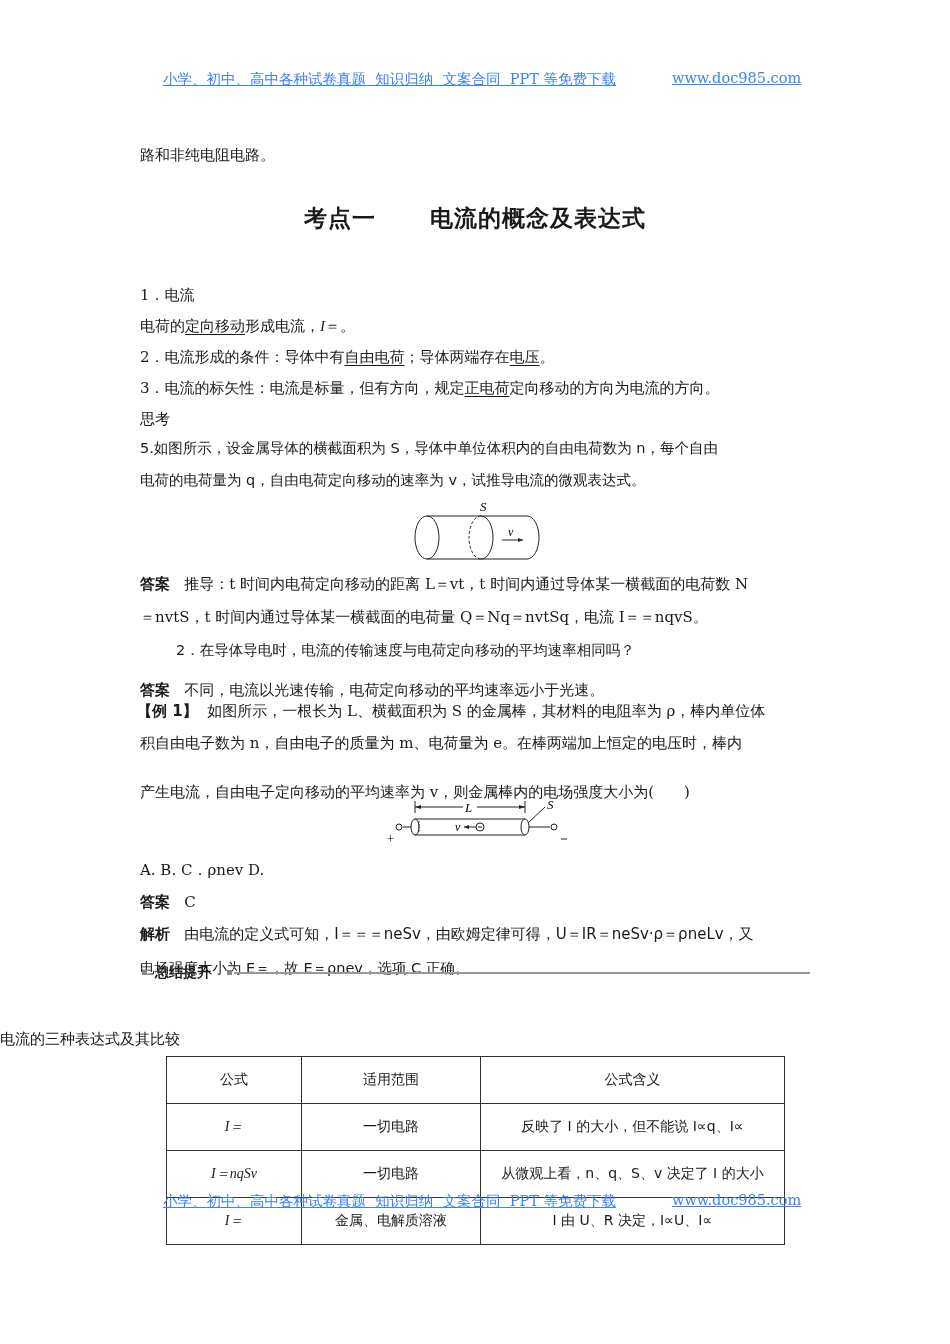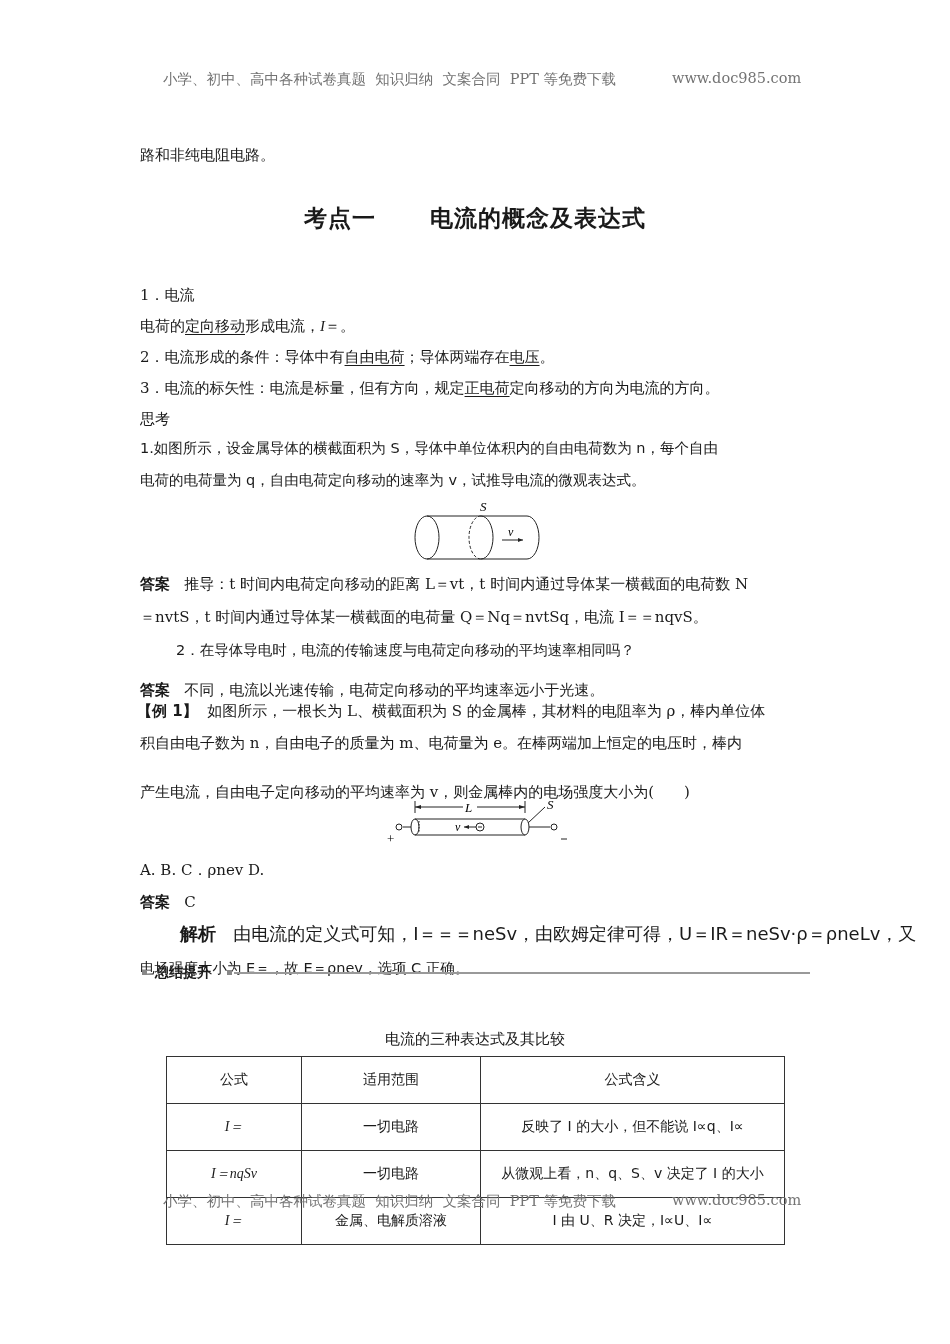--- a/index.html
+++ b/index.html
@@ -1,32 +1,32 @@
 <!DOCTYPE html>
 <html><head>
 <meta charset="utf-8">
 <style>
   html, body { margin: 0; padding: 0; background: #ffffff; }
   body { width: 950px; height: 1344px; position: relative; overflow: hidden;
          font-family: "DejaVu Serif", "Liberation Serif", serif; color: #1a1a1a; }
   .abs { position: absolute; }
-  .hdr { font-family: "DejaVu Serif", "Liberation Serif", serif; font-size: 14.5px; white-space: pre; color: #737373; }
+  .hdr { font-family: "DejaVu Serif", "Liberation Serif", serif; font-size: 14.5px; white-space: pre; color: #3b82f6; text-decoration: underline; }
   .line { position: absolute; left: 140px; font-size: 15px; white-space: nowrap; line-height: 20px; }
   .title { position: absolute; left: 0; width: 950px; top: 203px; text-align: center;
            font-size: 23px; font-weight: bold; letter-spacing: 1px; font-family: "DejaVu Sans", "Liberation Sans", sans-serif; white-space: pre; }
   u { text-decoration: underline; text-underline-offset: 3px; }
   i, .it { font-style: italic; font-family: "Liberation Serif", "DejaVu Serif", serif; }
   .sans { font-family: "DejaVu Sans", "Liberation Sans", sans-serif; }
   .lbl { font-family: "DejaVu Sans", "Liberation Sans", sans-serif; font-weight: bold; }
   .summary { position: absolute; left: 142px; top: 964px; width: 668px; height: 18px; }
   .summary .sq { position: absolute; top: 6px; width: 5px; height: 5px; background: #888; }
   .summary .txt { position: absolute; left: 13px; top: 0; font-size: 14px; font-weight: bold;
                   font-family: "DejaVu Sans", "Liberation Sans", sans-serif; }
   .summary .rule { position: absolute; left: 92px; right: 0; top: 8px; height: 2px; background: #999; }
-  .tcap { position: absolute; left: 0; width: 950px; top: 1030px; text-align: center; font-size: 15px;
+  .tcap { position: absolute; left: 0; width: 950px; top: 1030px; font-size: 15px;
           font-family: "DejaVu Sans", "Liberation Sans", sans-serif; }
   table { position: absolute; left: 166px; top: 1056px; width: 619px; border-collapse: collapse;
           font-family: "DejaVu Sans", "Liberation Sans", sans-serif; font-size: 14px; }
   td, th { border: 1px solid #333; text-align: center; height: 30px; padding: 8px; font-weight: normal; }
   th:nth-child(1), td:nth-child(1) { width: 118px; }
   th:nth-child(2), td:nth-child(2) { width: 162px; }
 </style>
 </head>
 <body>
 
@@ -42,21 +42,21 @@
   <span>电荷的</span><u>定向移动</u><span>形成电流，</span><i>I</i><span>＝。</span>
 </div>
 <div class="line" style="top:347px;">
   <span>2．电流形成的条件：导体中有</span><u>自由电荷</u><span>；导体两端存在</span><u>电压</u><span>。</span>
 </div>
 <div class="line" style="top:378px;">
   <span>3．电流的标矢性：电流是标量，但有方向，规定</span><u>正电荷</u><span>定向移动的方向为电流的方向。</span>
 </div>
 
 <div class="line sans" style="top:409px;">思考</div>
-<div class="line sans" style="top:438px; font-size:14.5px;">1.如图所示，设金属导体的横截面积为 S，导体中单位体积内的自由电荷数为 n，每个自由</div>
+<div class="line sans" style="top:438px; font-size:14.5px;">5.如图所示，设金属导体的横截面积为 S，导体中单位体积内的自由电荷数为 n，每个自由</div>
 <div class="line sans" style="top:470px; font-size:14.5px;">电荷的电荷量为 q，自由电荷定向移动的速率为 v，试推导电流的微观表达式。</div>
 
 <svg class="abs" style="left:405px; top:498px;" width="140" height="68" viewBox="0 0 140 68">
   <text x="75" y="13" font-size="13" font-style="italic" font-family="Liberation Serif, serif">S</text>
   <line x1="22" y1="18" x2="122" y2="18" stroke="#222" stroke-width="1"></line>
   <line x1="22" y1="61" x2="122" y2="61" stroke="#222" stroke-width="1"></line>
   <ellipse cx="22" cy="39.5" rx="12" ry="21.5" fill="none" stroke="#222" stroke-width="1"></ellipse>
   <path d="M122,18 A12,21.5 0 0 1 122,61" fill="none" stroke="#222" stroke-width="1"></path>
   <path d="M76,18 A12,21.5 0 0 1 76,61" fill="none" stroke="#222" stroke-width="1"></path>
   <path d="M76,18 A12,21.5 0 0 0 76,61" fill="none" stroke="#222" stroke-width="1" stroke-dasharray="3,2"></path>
@@ -105,21 +105,21 @@
   <line x1="89" y1="32" x2="101" y2="32" stroke="#222"></line>
   <path d="M89,32 l5,-2 v4 z" fill="#222"></path>
   <circle cx="105" cy="32" r="4" fill="none" stroke="#222"></circle>
   <line x1="103" y1="32" x2="107" y2="32" stroke="#222"></line>
 </svg>
 
 <div class="line" style="top:860px;">A. B. C．ρnev  D.</div>
 <div class="line" style="top:892px;">
   <span class="lbl">答案</span>&nbsp;&nbsp;&nbsp;<span>C</span>
 </div>
-<div class="line sans" style="top:924px; font-size:18px;margin-left:40px;">
+<div class="line sans" style="top:924px; font-size:15px;">
   <span class="lbl">解析</span>&nbsp;&nbsp;&nbsp;<span>由电流的定义式可知，I＝＝＝neSv，由欧姆定律可得，U＝IR＝neSv·ρ＝ρneLv，又</span>
 </div>
 <div class="line sans" style="top:958px; font-size:14.5px;">电场强度大小为 E＝，故 E＝ρnev，选项 C 正确。</div>
 
 <div class="summary">
   <span class="sq" style="left:0;"></span>
   <span class="txt">总结提升</span>
   <span class="sq" style="left:85px;"></span>
   <span class="rule"></span>
 </div>

